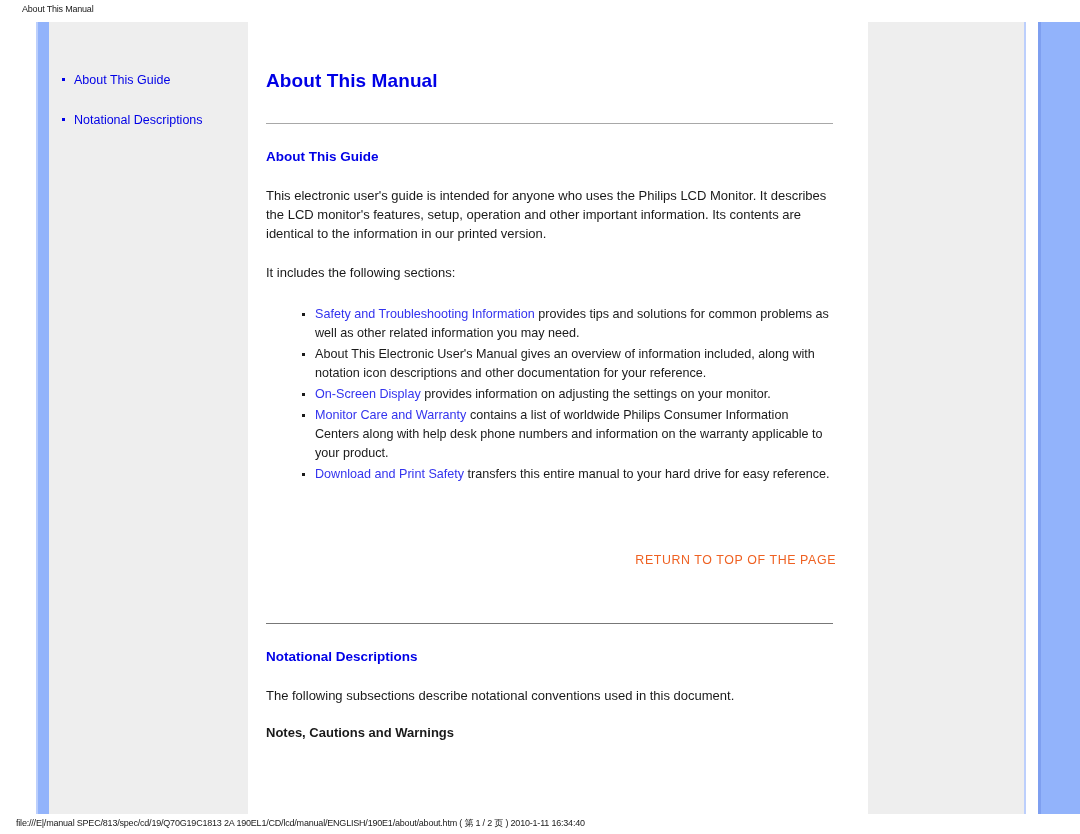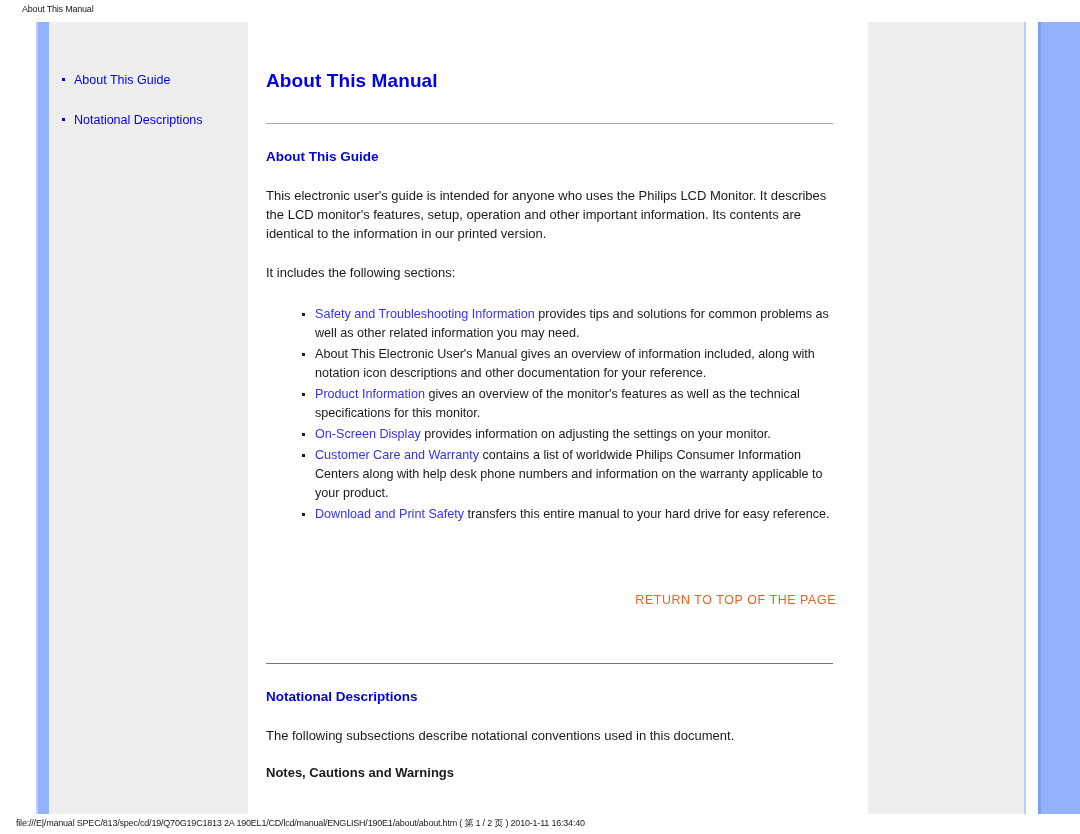--- a/index.html
+++ b/index.html
@@ -285,27 +285,24 @@
       <p class="body">It includes the following sections:</p>
 
       <ul class="sections">
         <li>
           <span class="li-bullet"></span><a class="link" href="#">Safety and Troubleshooting Information</a><span> provides tips and solutions for common problems as well as other related information you may need.</span>
         </li>
         <li>
           <span class="li-bullet"></span><span>About This Electronic User's Manual gives an overview of information included, along with notation icon descriptions and other documentation for your reference.</span>
         </li>
         <li>
-          <span class="li-bullet"></span><a class="link" href="#">Product Information</a><span> gives an overview of the monitor's features as well as the technical specifications for this monitor.</span>
-        </li>
-        <li>
           <span class="li-bullet"></span><a class="link" href="#">On-Screen Display</a><span> provides information on adjusting the settings on your monitor.</span>
         </li>
         <li>
-          <span class="li-bullet"></span><a class="link" href="#">Customer Care and Warranty</a><span> contains a list of worldwide Philips Consumer Information Centers along with help desk phone numbers and information on the warranty applicable to your product.</span>
+          <span class="li-bullet"></span><a class="link" href="#">Monitor Care and Warranty</a><span> contains a list of worldwide Philips Consumer Information Centers along with help desk phone numbers and information on the warranty applicable to your product.</span>
         </li>
         <li>
           <span class="li-bullet"></span><a class="link" href="#">Download and Print Safety</a><span> transfers this entire manual to your hard drive for easy reference.</span>
         </li>
       </ul>
 
       <div class="return-top">
         <a href="#">RETURN TO TOP OF THE PAGE</a>
       </div>
 

